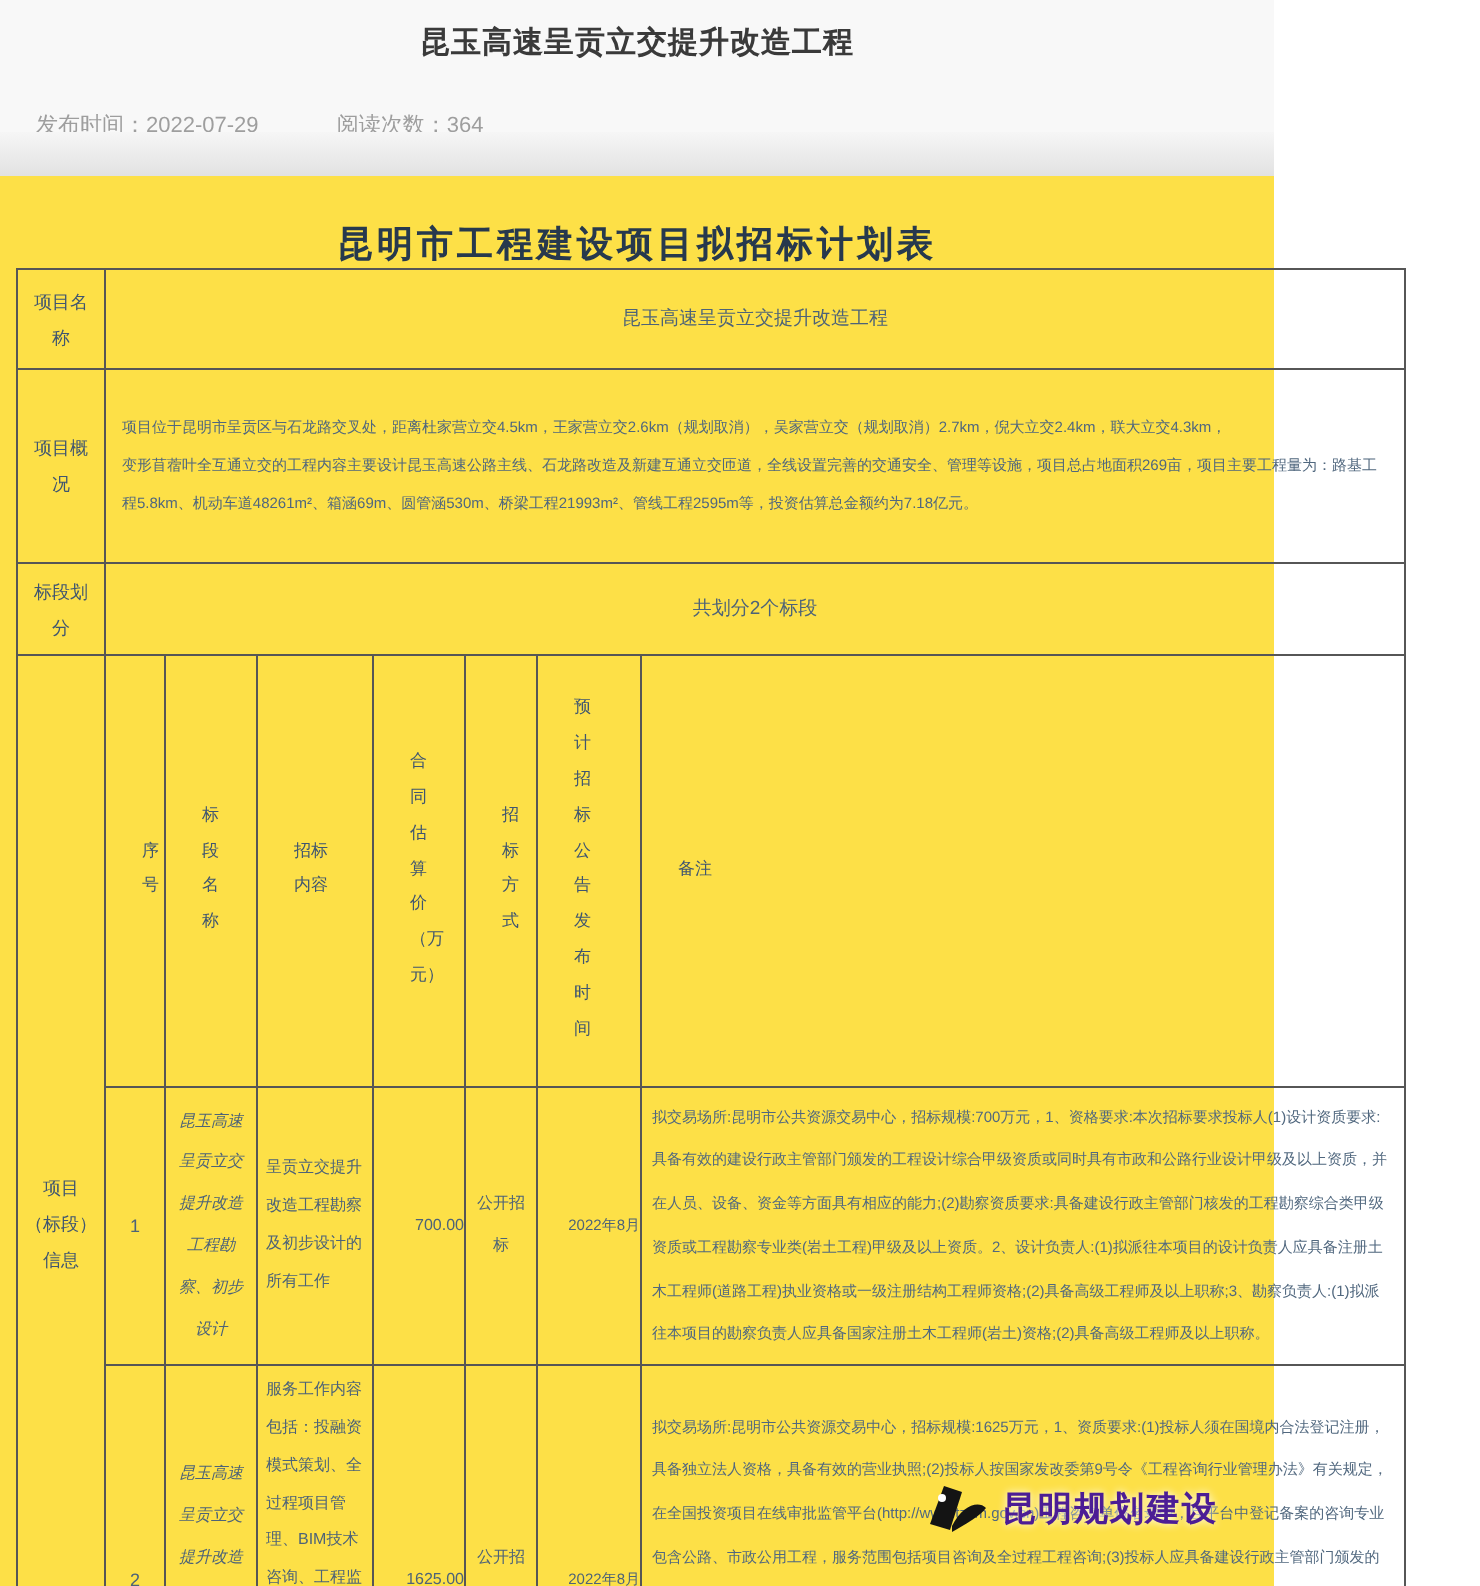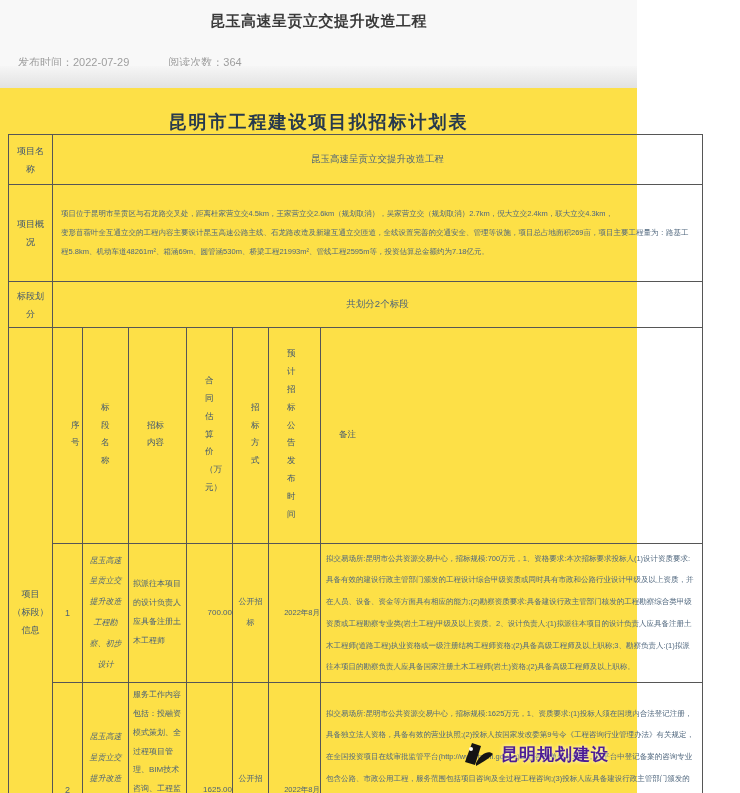--- a/index.html
+++ b/index.html
@@ -162,21 +162,21 @@
         <td class="ihead">招标方
 式</td>
         <td class="ihead">预计招标公
 告发布时间</td>
         <td class="ihead">备注</td>
       </tr>
 
       <tr class="r-sec1">
         <td class="c-no">1</td>
         <td class="c-name">昆玉高速呈贡立交提升改造工程勘察、初步设计</td>
-        <td class="c-content">拟派往本项目的设计负责人应具备注册土木工程师</td>
+        <td class="c-content">呈贡立交提升改造工程勘察及初步设计的所有工作</td>
         <td class="c-price">700.00</td>
         <td class="c-method">公开招标</td>
         <td class="c-time">2022年8月</td>
         <td class="c-note">拟交易场所:昆明市公共资源交易中心，招标规模:700万元，1、资格要求:本次招标要求投标人(1)设计资质要求:具备有效的建设行政主管部门颁发的工程设计综合甲级资质或同时具有市政和公路行业设计甲级及以上资质，并在人员、设备、资金等方面具有相应的能力;(2)勘察资质要求:具备建设行政主管部门核发的工程勘察综合类甲级资质或工程勘察专业类(岩土工程)甲级及以上资质。2、设计负责人:(1)拟派往本项目的设计负责人应具备注册土木工程师(道路工程)执业资格或一级注册结构工程师资格;(2)具备高级工程师及以上职称;3、勘察负责人:(1)拟派往本项目的勘察负责人应具备国家注册土木工程师(岩土)资格;(2)具备高级工程师及以上职称。</td>
       </tr>
 
       <tr class="r-sec2">
         <td class="c-no">2</td>
         <td class="c-name">昆玉高速呈贡立交提升改造工程全过程工程咨询服务</td>
         <td class="c-content">服务工作内容包括：投融资模式策划、全过程项目管理、BIM技术咨询、工程监理、全过程工程造价咨询、两阶段设计咨询、其他技术咨询</td>

